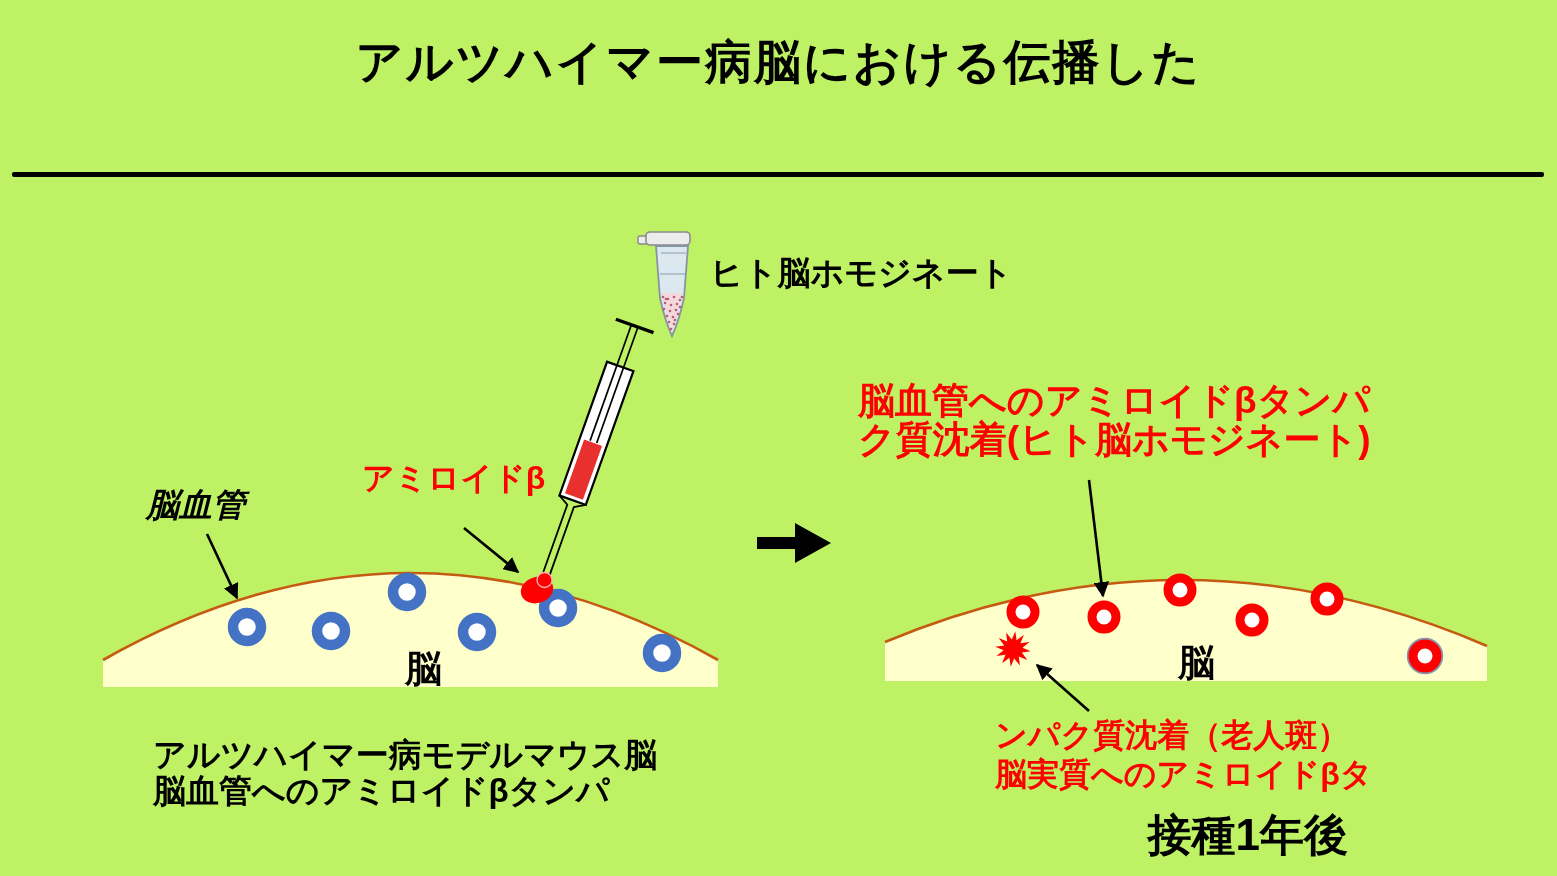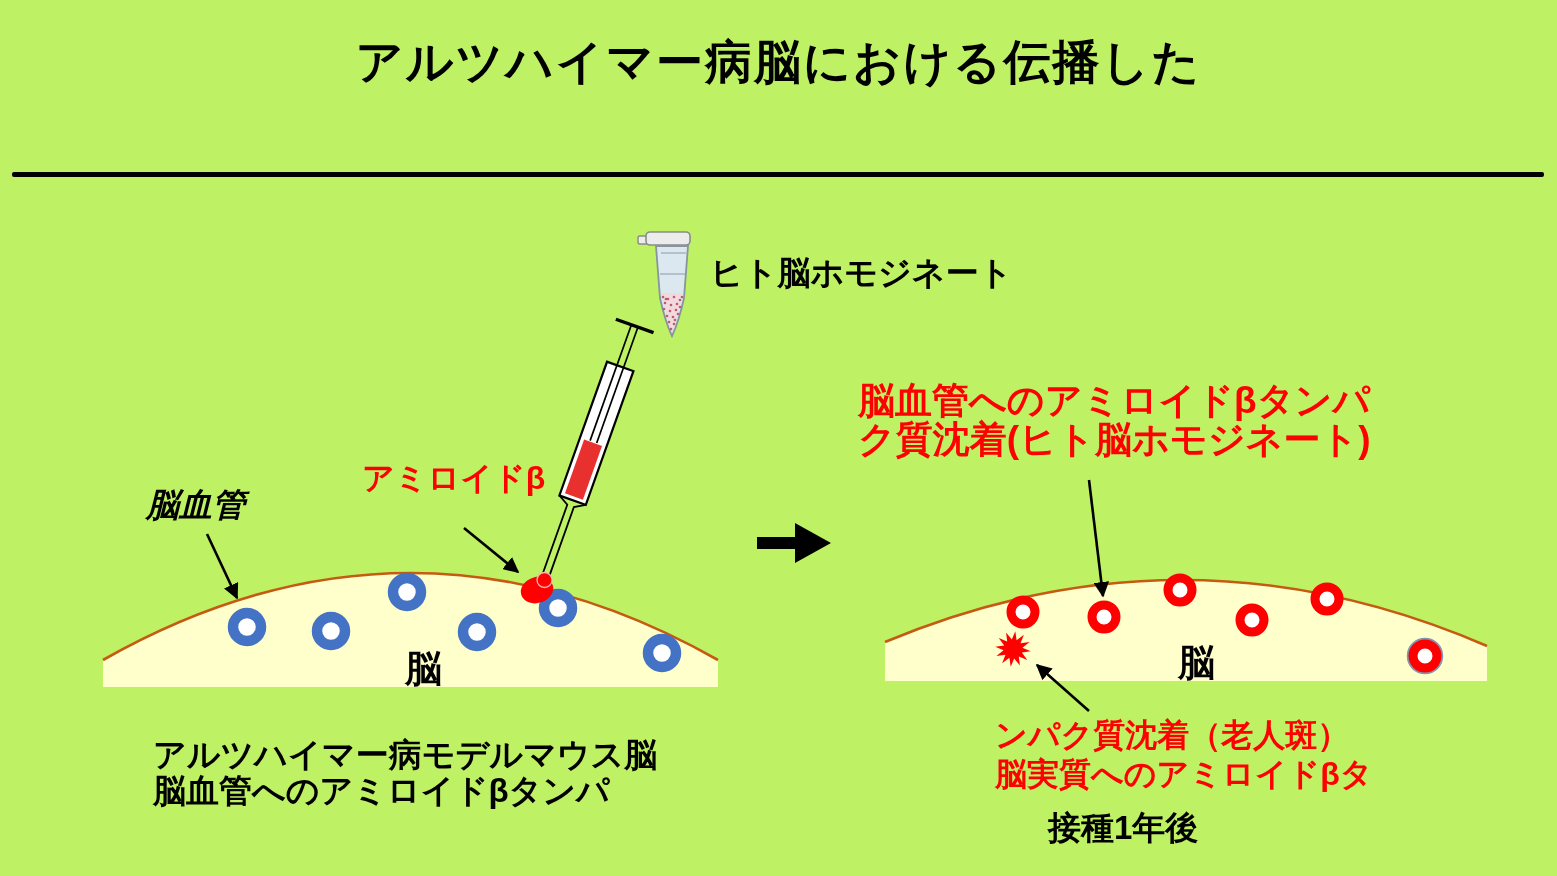--- a/index.html
+++ b/index.html
@@ -13,21 +13,21 @@
   #title{left:0;top:32px;width:1557px;text-align:center;font-size:47px;line-height:59px;letter-spacing:2px;}
   #divider{position:absolute;left:12px;top:172px;width:1532px;height:5px;background:#000;border-radius:2px;}
   #tube-label{left:710px;top:251px;font-size:33px;}
   #vessel-label{left:146px;top:483px;font-size:33px;font-style:italic;}
   #amyloid-label{left:362px;top:448px;font-size:32px;line-height:37px;color:var(--red);margin-top:12px;}
   #brain-label-left{left:405px;top:644px;font-size:37px;}
   #brain-label-right{left:1178px;top:638px;font-size:37px;}
   #caa-label{left:858px;top:381px;width:470px;text-align:center;font-size:37px;line-height:39px;color:var(--red);}
   #plaque-label{left:995px;top:716px;font-size:32px;line-height:39px;color:var(--red);}
   #caption-left{left:153px;top:737px;font-size:33px;line-height:36px;}
-  #caption-right{left:1048px;top:806px;width:300px;text-align:left;font-size:33px;}
+  #caption-right{left:1048px;top:806px;width:300px;text-align:right;font-size:44px;}
   svg{position:absolute;left:0;top:0;}
   .brain-fill{fill:var(--brain-fill);stroke:none;}
   .brain-arc{fill:none;stroke:var(--brain-outline);stroke-width:2.6;}
   .vessel-blue{fill:#fff;stroke:var(--blue);stroke-width:10.5;}
   .vessel-red{fill:#fff;stroke:var(--red);stroke-width:9;}
   .vessel-gray{fill:none;stroke:#8496B0;stroke-width:12.5;}
   .thin-arrow{fill:none;stroke:#000;stroke-width:2.6;}
   .plaque-star{fill:var(--red);stroke:none;}
 </style>
 </head>

